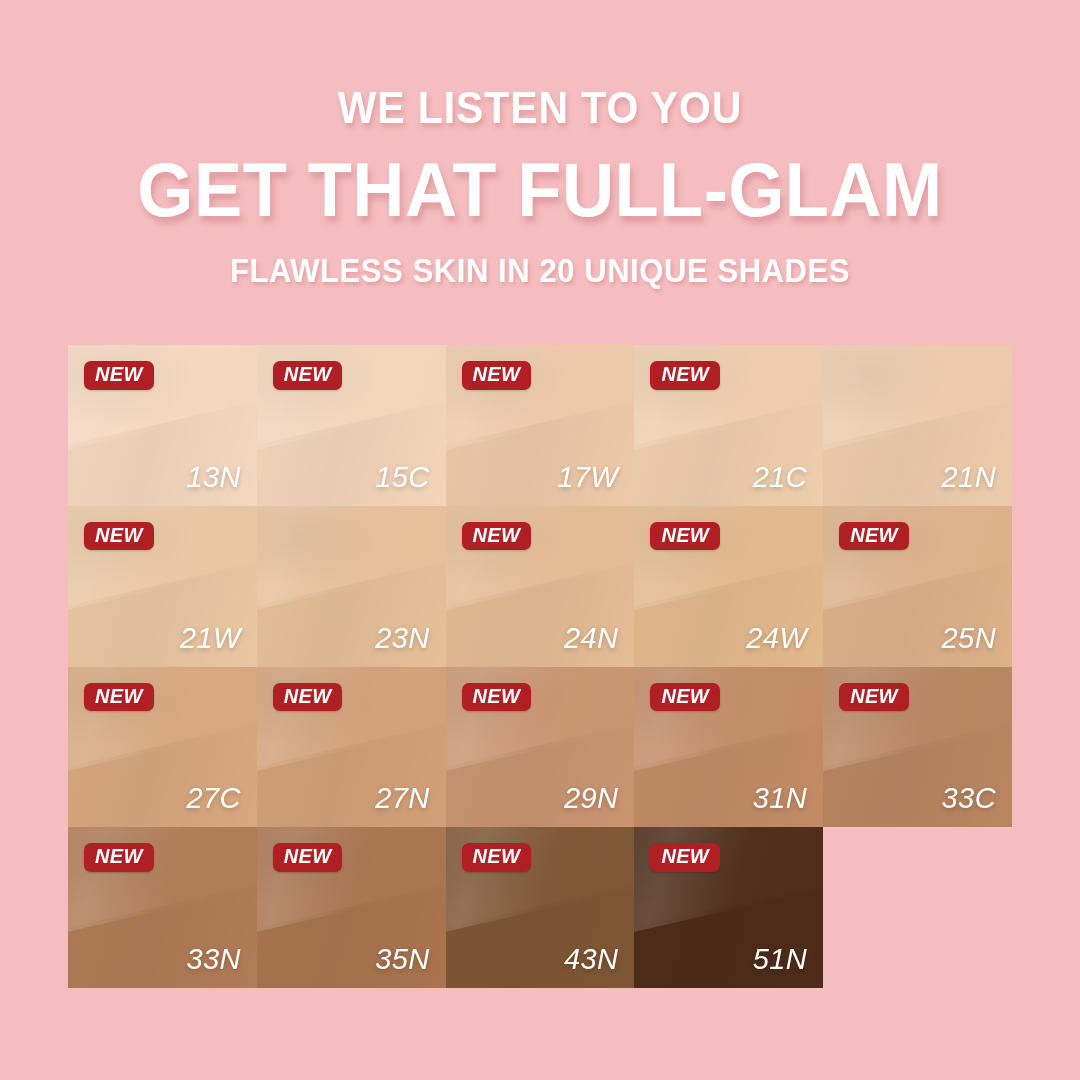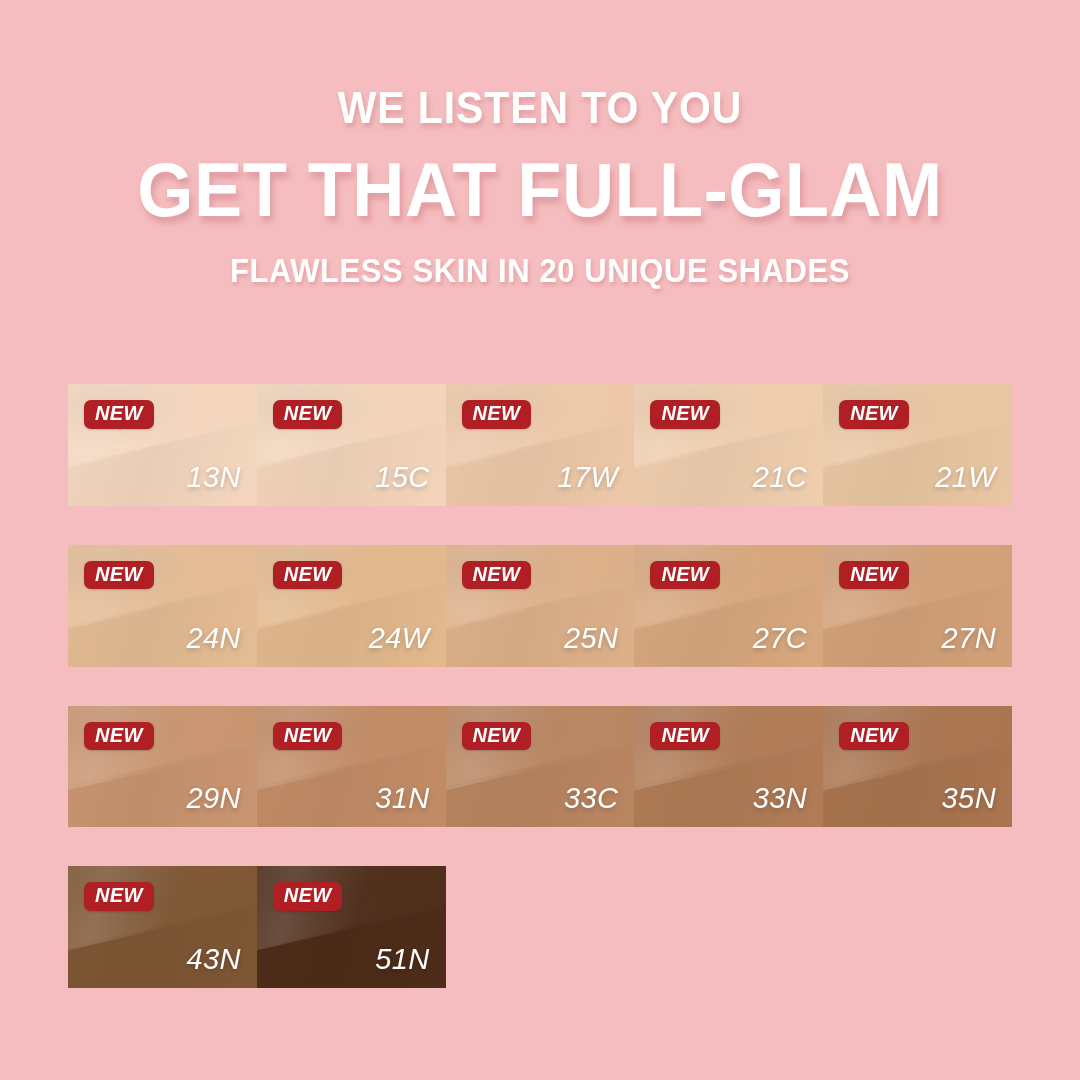--- a/index.html
+++ b/index.html
@@ -76,21 +76,20 @@
     height: 643px;
     display: grid;
     grid-template-columns: repeat(5, 1fr);
     grid-template-rows: repeat(4, 1fr);
     gap: 0px;
   }
 
   .swatch {
     position: relative;
     overflow: hidden;
-    margin-top: 39px;
   }
 
   
   .swatch .sheen-a {
     position: absolute;
     left: -30%;
     top: -45%;
     width: 160%;
     height: 95%;
     background: linear-gradient(118deg,
@@ -192,27 +191,39 @@
         <div class="badge">NEW</div>
         <div class="shade-code">17W</div>
       </div>
       <div class="swatch" style="background: rgb(238, 205, 173);">
         <div class="sheen-a"></div>
         <div class="sheen-b"></div>
         <div class="sheen-c"></div>
         <div class="badge">NEW</div>
         <div class="shade-code">21C</div>
       </div>
+      <div class="swatch" style="background: rgb(236, 203, 171);">
+        <div class="sheen-a"></div>
+        <div class="sheen-b"></div>
+        <div class="sheen-c"></div>
+        <div class="shade-code">21N</div>
+      </div>
       <div class="swatch" style="background: rgb(233, 198, 162);">
         <div class="sheen-a"></div>
         <div class="sheen-b"></div>
         <div class="sheen-c"></div>
         <div class="badge">NEW</div>
         <div class="shade-code">21W</div>
       </div>
+      <div class="swatch" style="background: rgb(229, 191, 152);">
+        <div class="sheen-a"></div>
+        <div class="sheen-b"></div>
+        <div class="sheen-c"></div>
+        <div class="shade-code">23N</div>
+      </div>
       <div class="swatch" style="background: rgb(227, 187, 148);">
         <div class="sheen-a"></div>
         <div class="sheen-b"></div>
         <div class="sheen-c"></div>
         <div class="badge">NEW</div>
         <div class="shade-code">24N</div>
       </div>
       <div class="swatch" style="background: rgb(226, 184, 141);">
         <div class="sheen-a"></div>
         <div class="sheen-b"></div>

